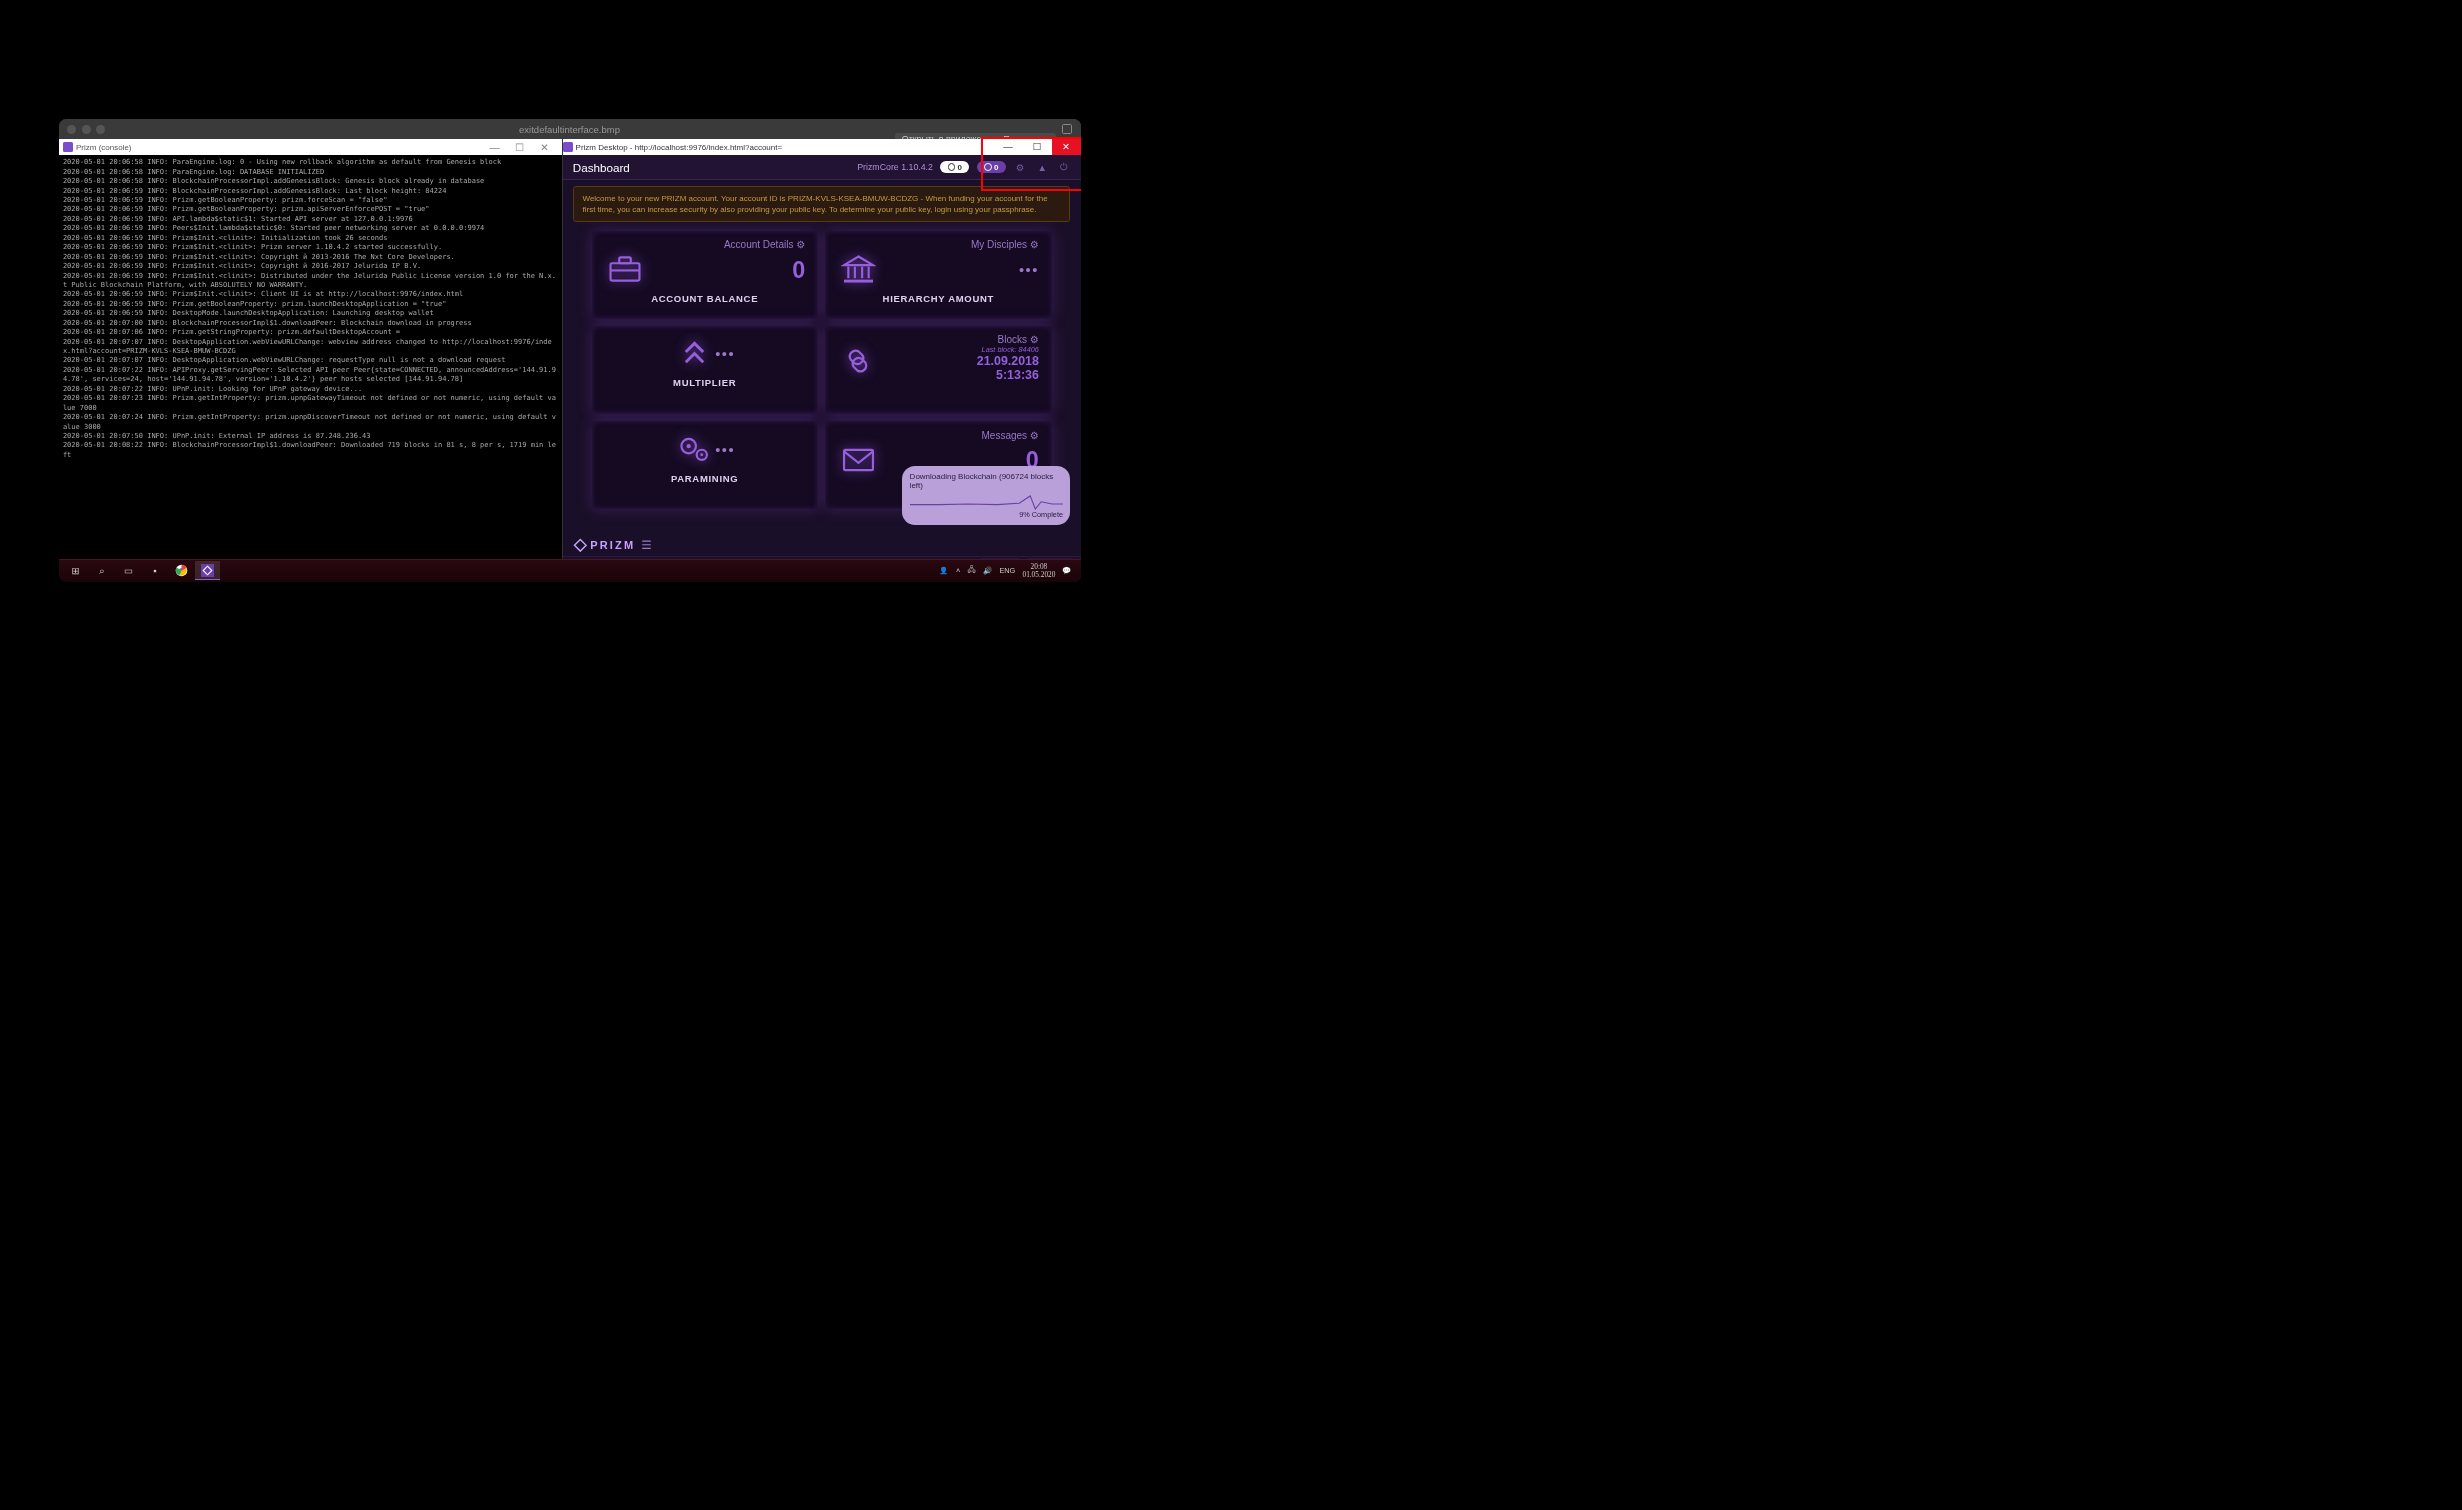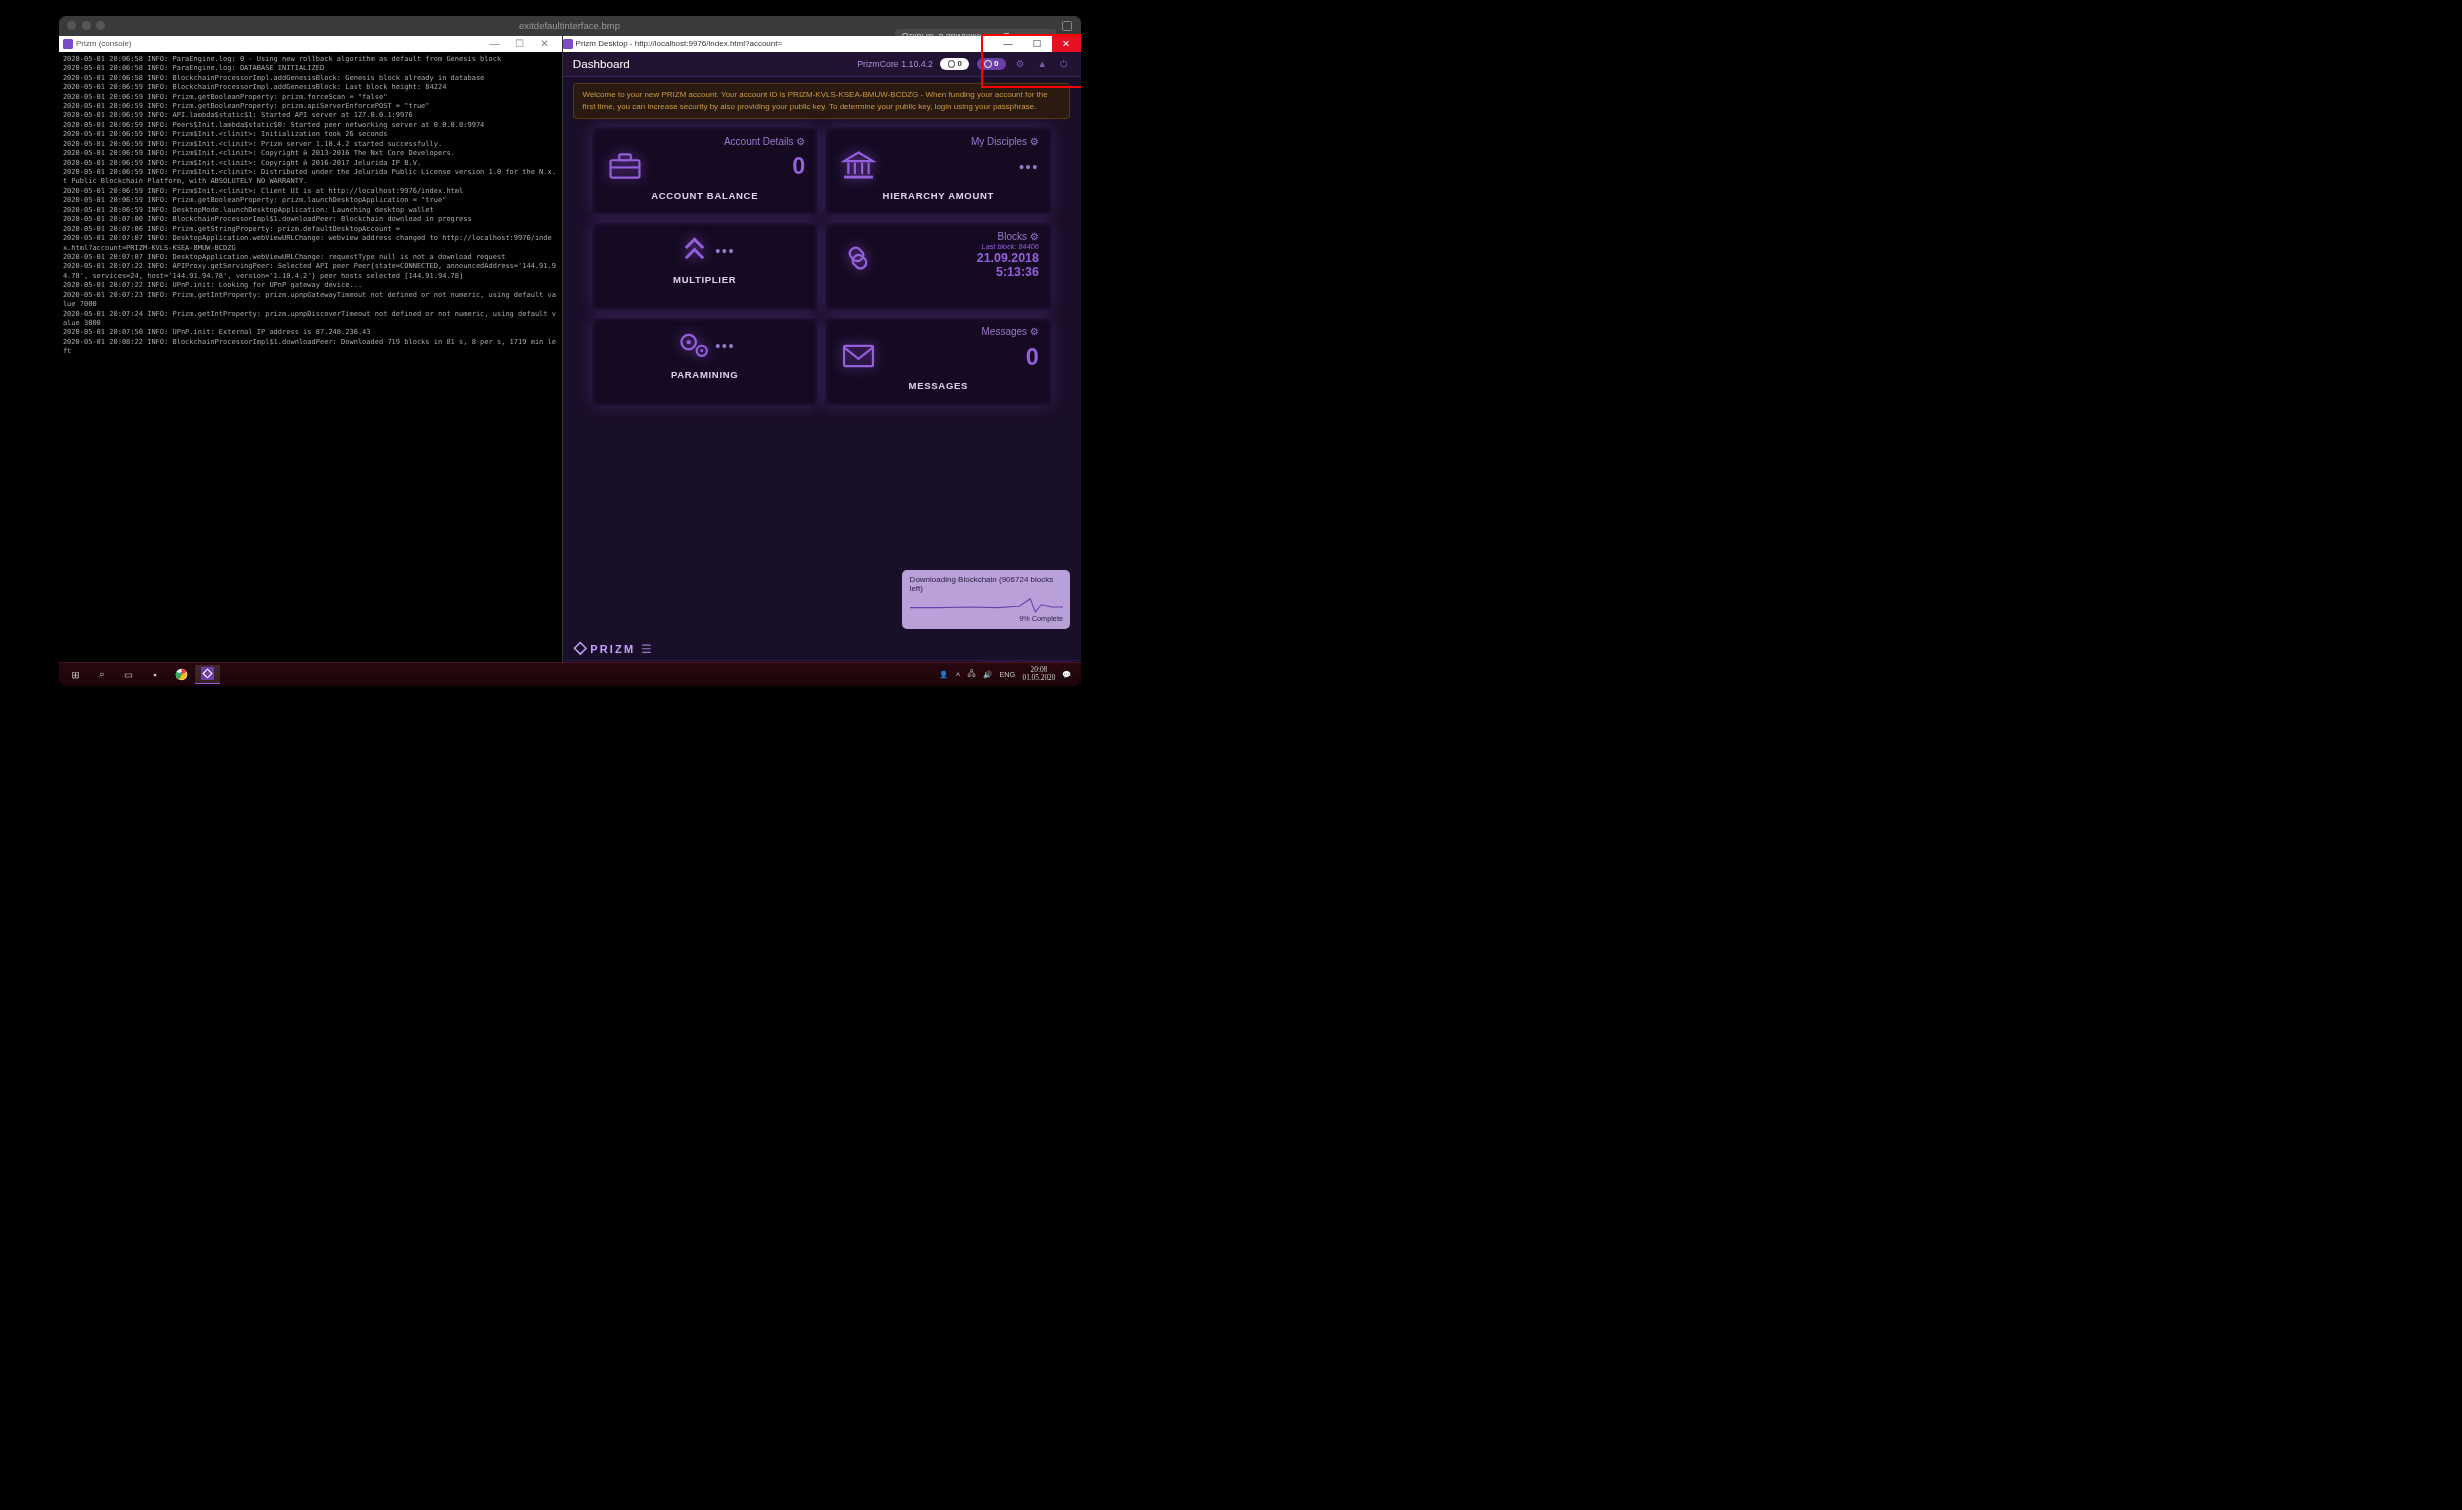--- a/index.html
+++ b/index.html
@@ -8,21 +8,21 @@
   font-family: -apple-system, BlinkMacSystemFont, "Segoe UI", Arial, sans-serif;
   width: 1139px;
   height: 701px;
   overflow: hidden;
   display: flex;
   align-items: center;
   justify-content: center;
 }
 .mac-frame {
   width: 1022px;
-  height: 670px;
+  height: 463px;
   background: #2a2a2a;
   border-radius: 7.3px;
   box-shadow: 0 14.6px 44px rgba(0,0,0,.6);
   overflow: hidden;
   position: relative;
 }
 .mac-titlebar {
   height: 20.4px;
   background: #3a3a3a;
   display: flex;
@@ -125,21 +125,21 @@
 .card-label { text-align:center; color:#e0d0f0; font-size:9.5px; font-weight:bold; letter-spacing:0.7px; padding-top:2.9px; }
 .blocks-body { display:flex; }
 .blocks-info { flex:1; text-align:right; }
 .blocks-info .lb { color:#9460dc; font-size:7.3px;font-style:italic; }
 .blocks-info .dt { color:#9460dc; font-size:12.4px; font-weight:bold; }
 .card.center-dots .card-body{justify-content:center;}
 .card.center-dots .cdots{color:#9a78c8;font-size:14.6px;letter-spacing:1.5px;}
 
 .dl-toast {
   position:absolute; right:10.2px; bottom:57px;
-  width:168px; background:#b9a0d8; border-radius:5px;
+  width:168px; background:#b9a0d8; border-radius:13px;
   padding:5.8px 7.3px; font-size:8px; color:#2a1a40;
 }
 .dl-toast .spark { height:17.5px; margin-top:2.9px; position:relative; }
 .dl-toast .pct { text-align:right; font-size:7.3px; }
 
 .brand-row {
   position:absolute; bottom:26px; left:0; right:0;
   height:22px; display:flex; align-items:center; padding:0 10.2px;
 }
 .brand-row .logo { color:#c8a0ff; font-size:11px; font-weight:bold; letter-spacing:2.2px; display:flex;align-items:center;gap:2.9px;}

